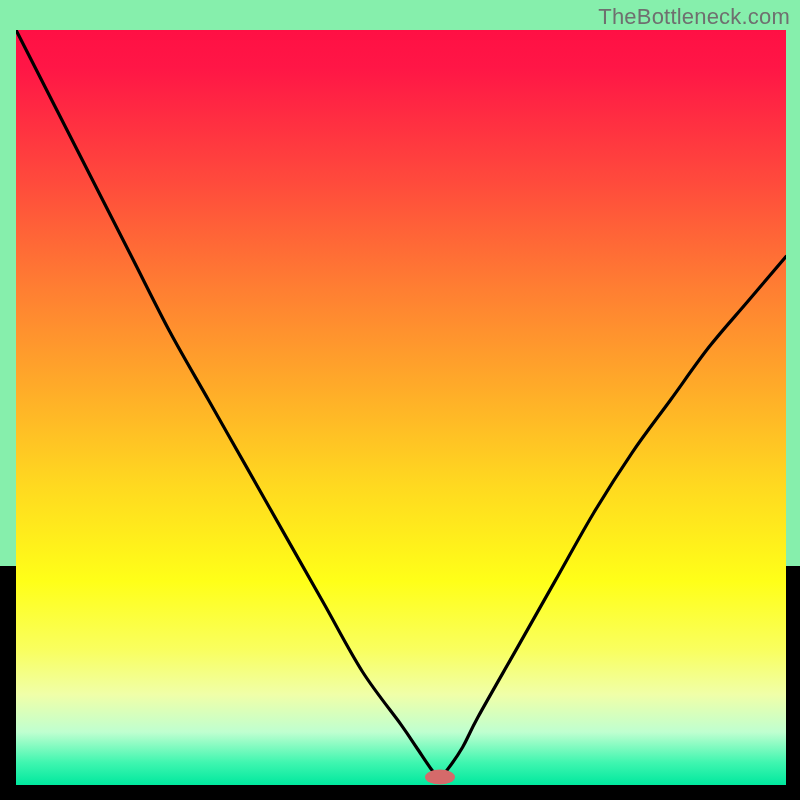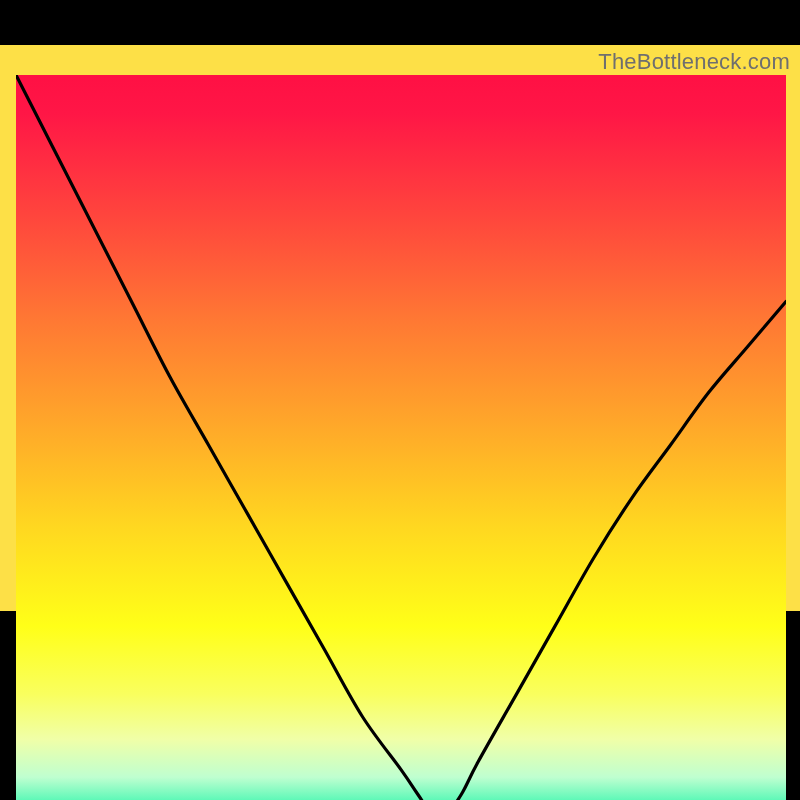--- a/index.html
+++ b/index.html
@@ -7,22 +7,21 @@
     padding: 0;
     width: 800px;
     height: 800px;
     background: #000;
     overflow: hidden;
   }
   .frame {
     position: relative;
     width: 800px;
     height: 566px;
-    background: #fde047;
-    margin-top: 45px;
+    background: #86efac;
   }
   .watermark {
     position: absolute;
     top: 4px;
     right: 10px;
     font-family: Arial, Helvetica, sans-serif;
     font-size: 22px;
     color: #6f6f6f;
     letter-spacing: 0.2px;
     z-index: 10;

